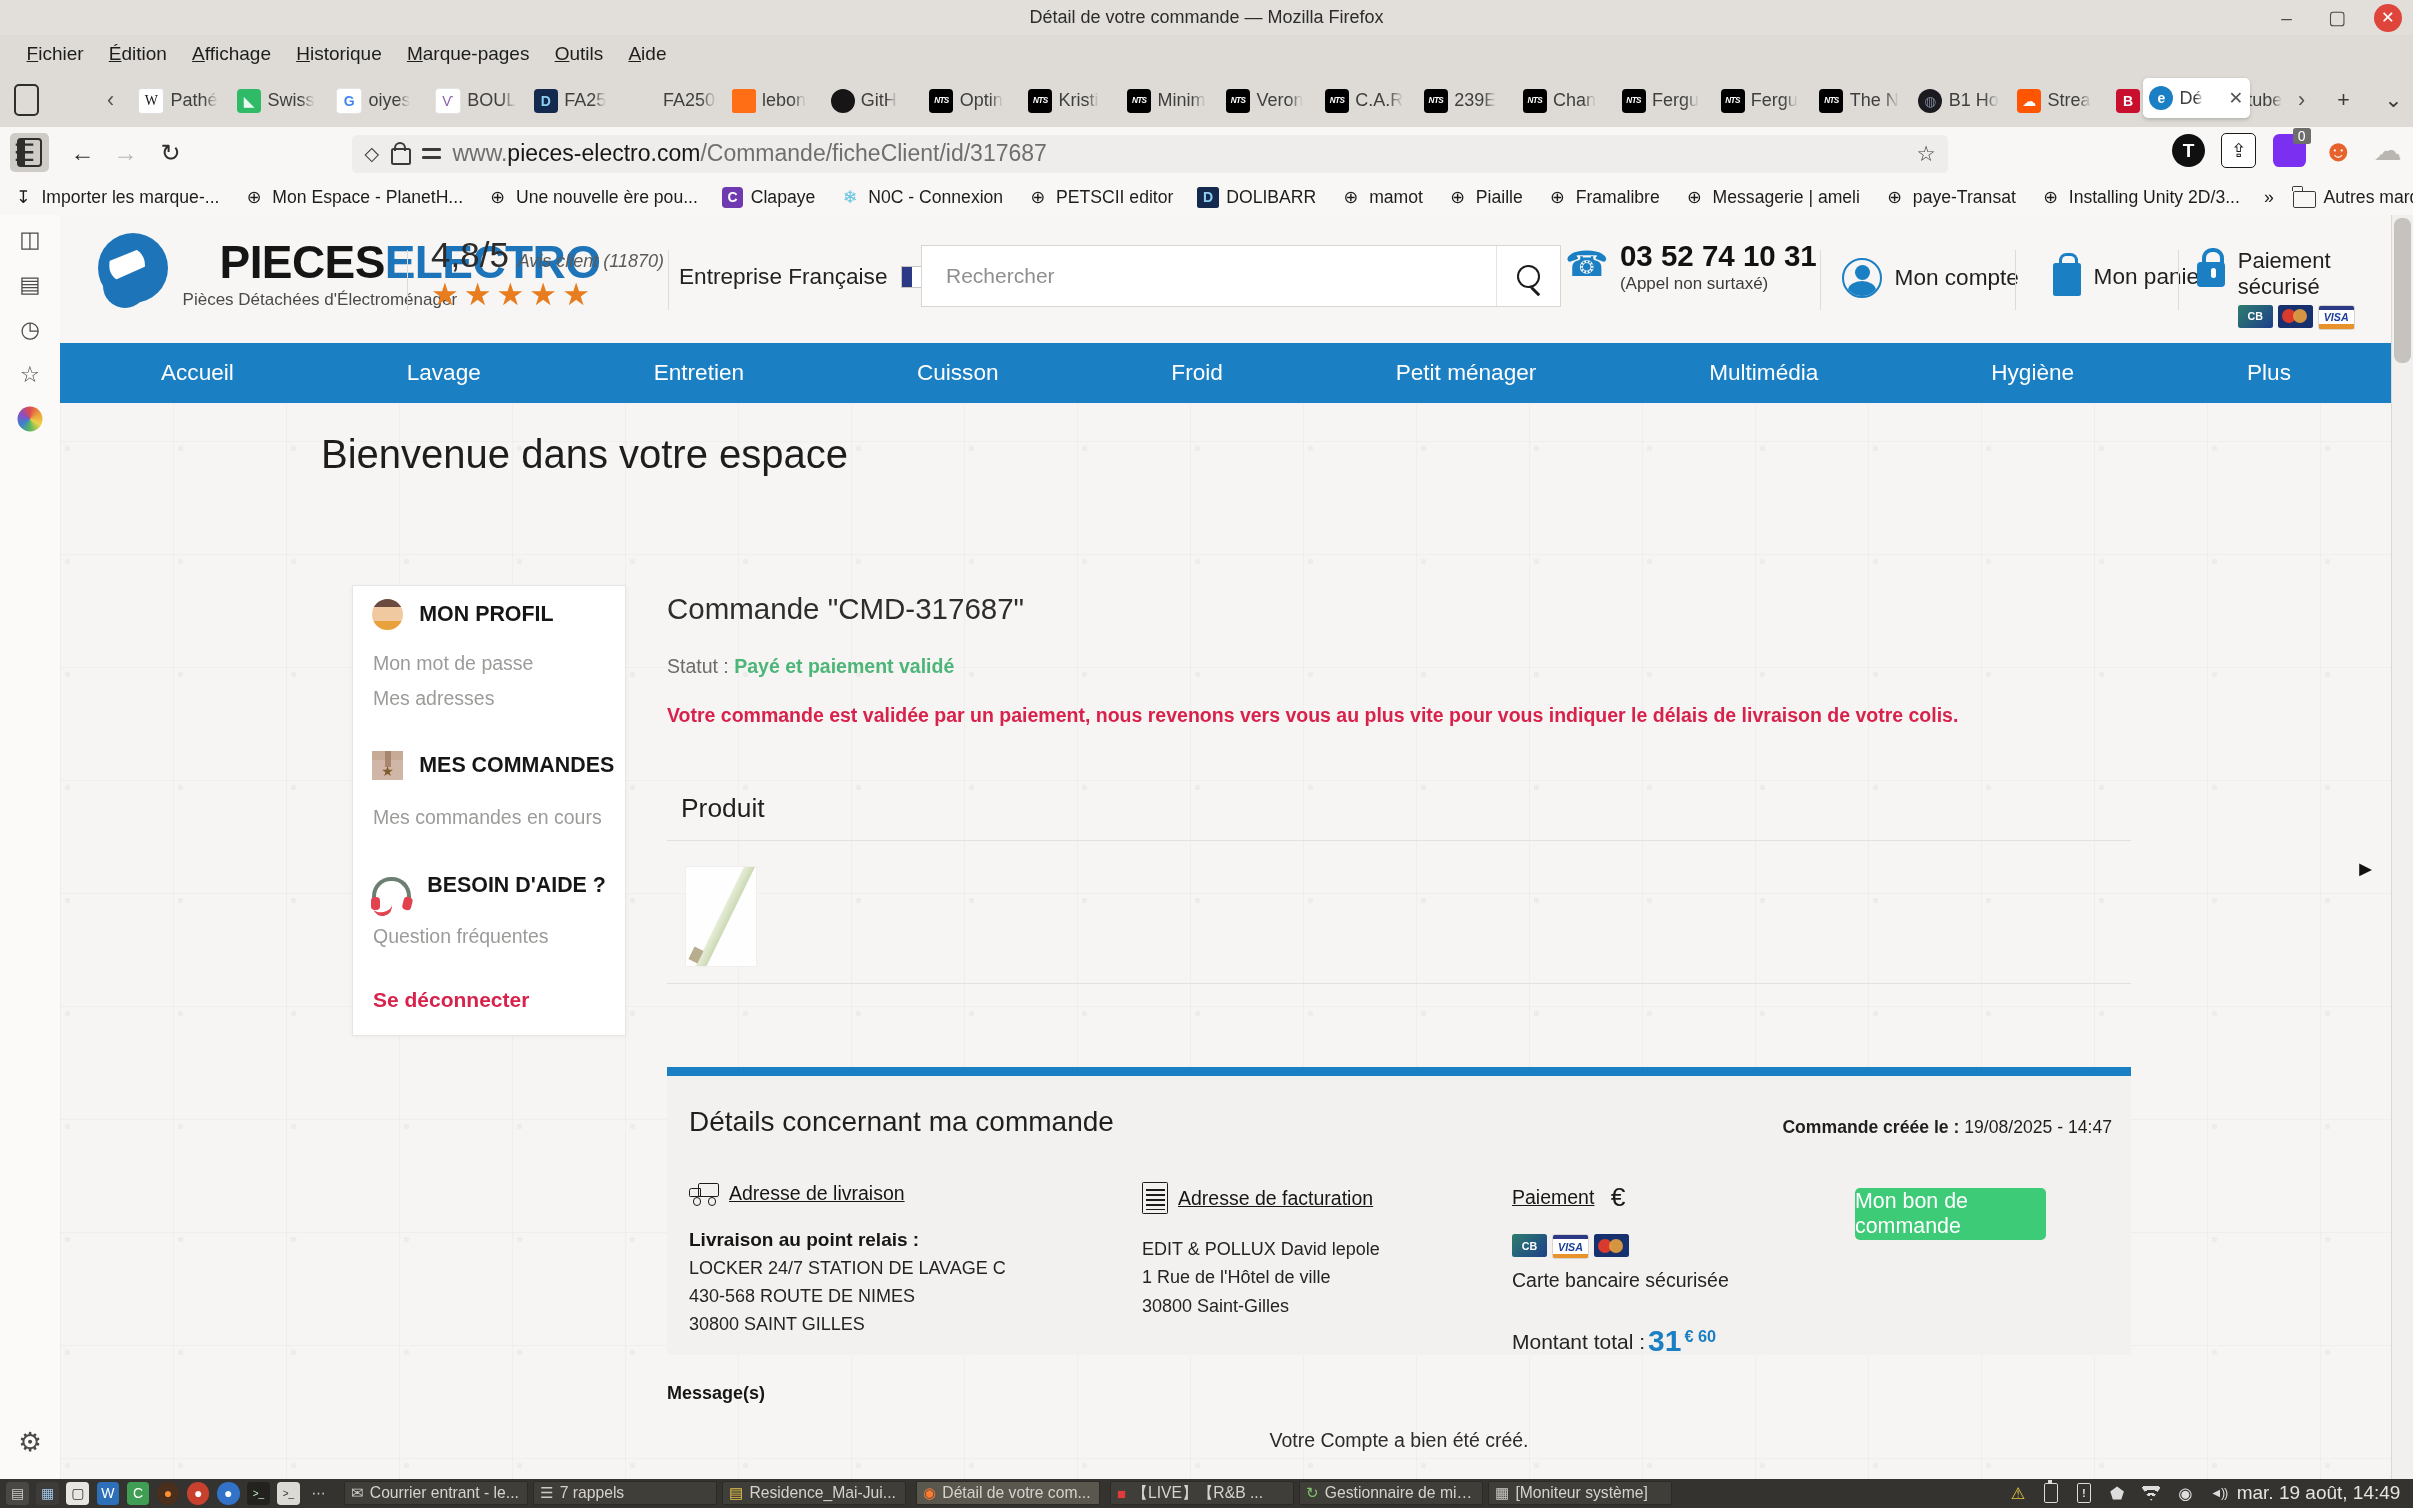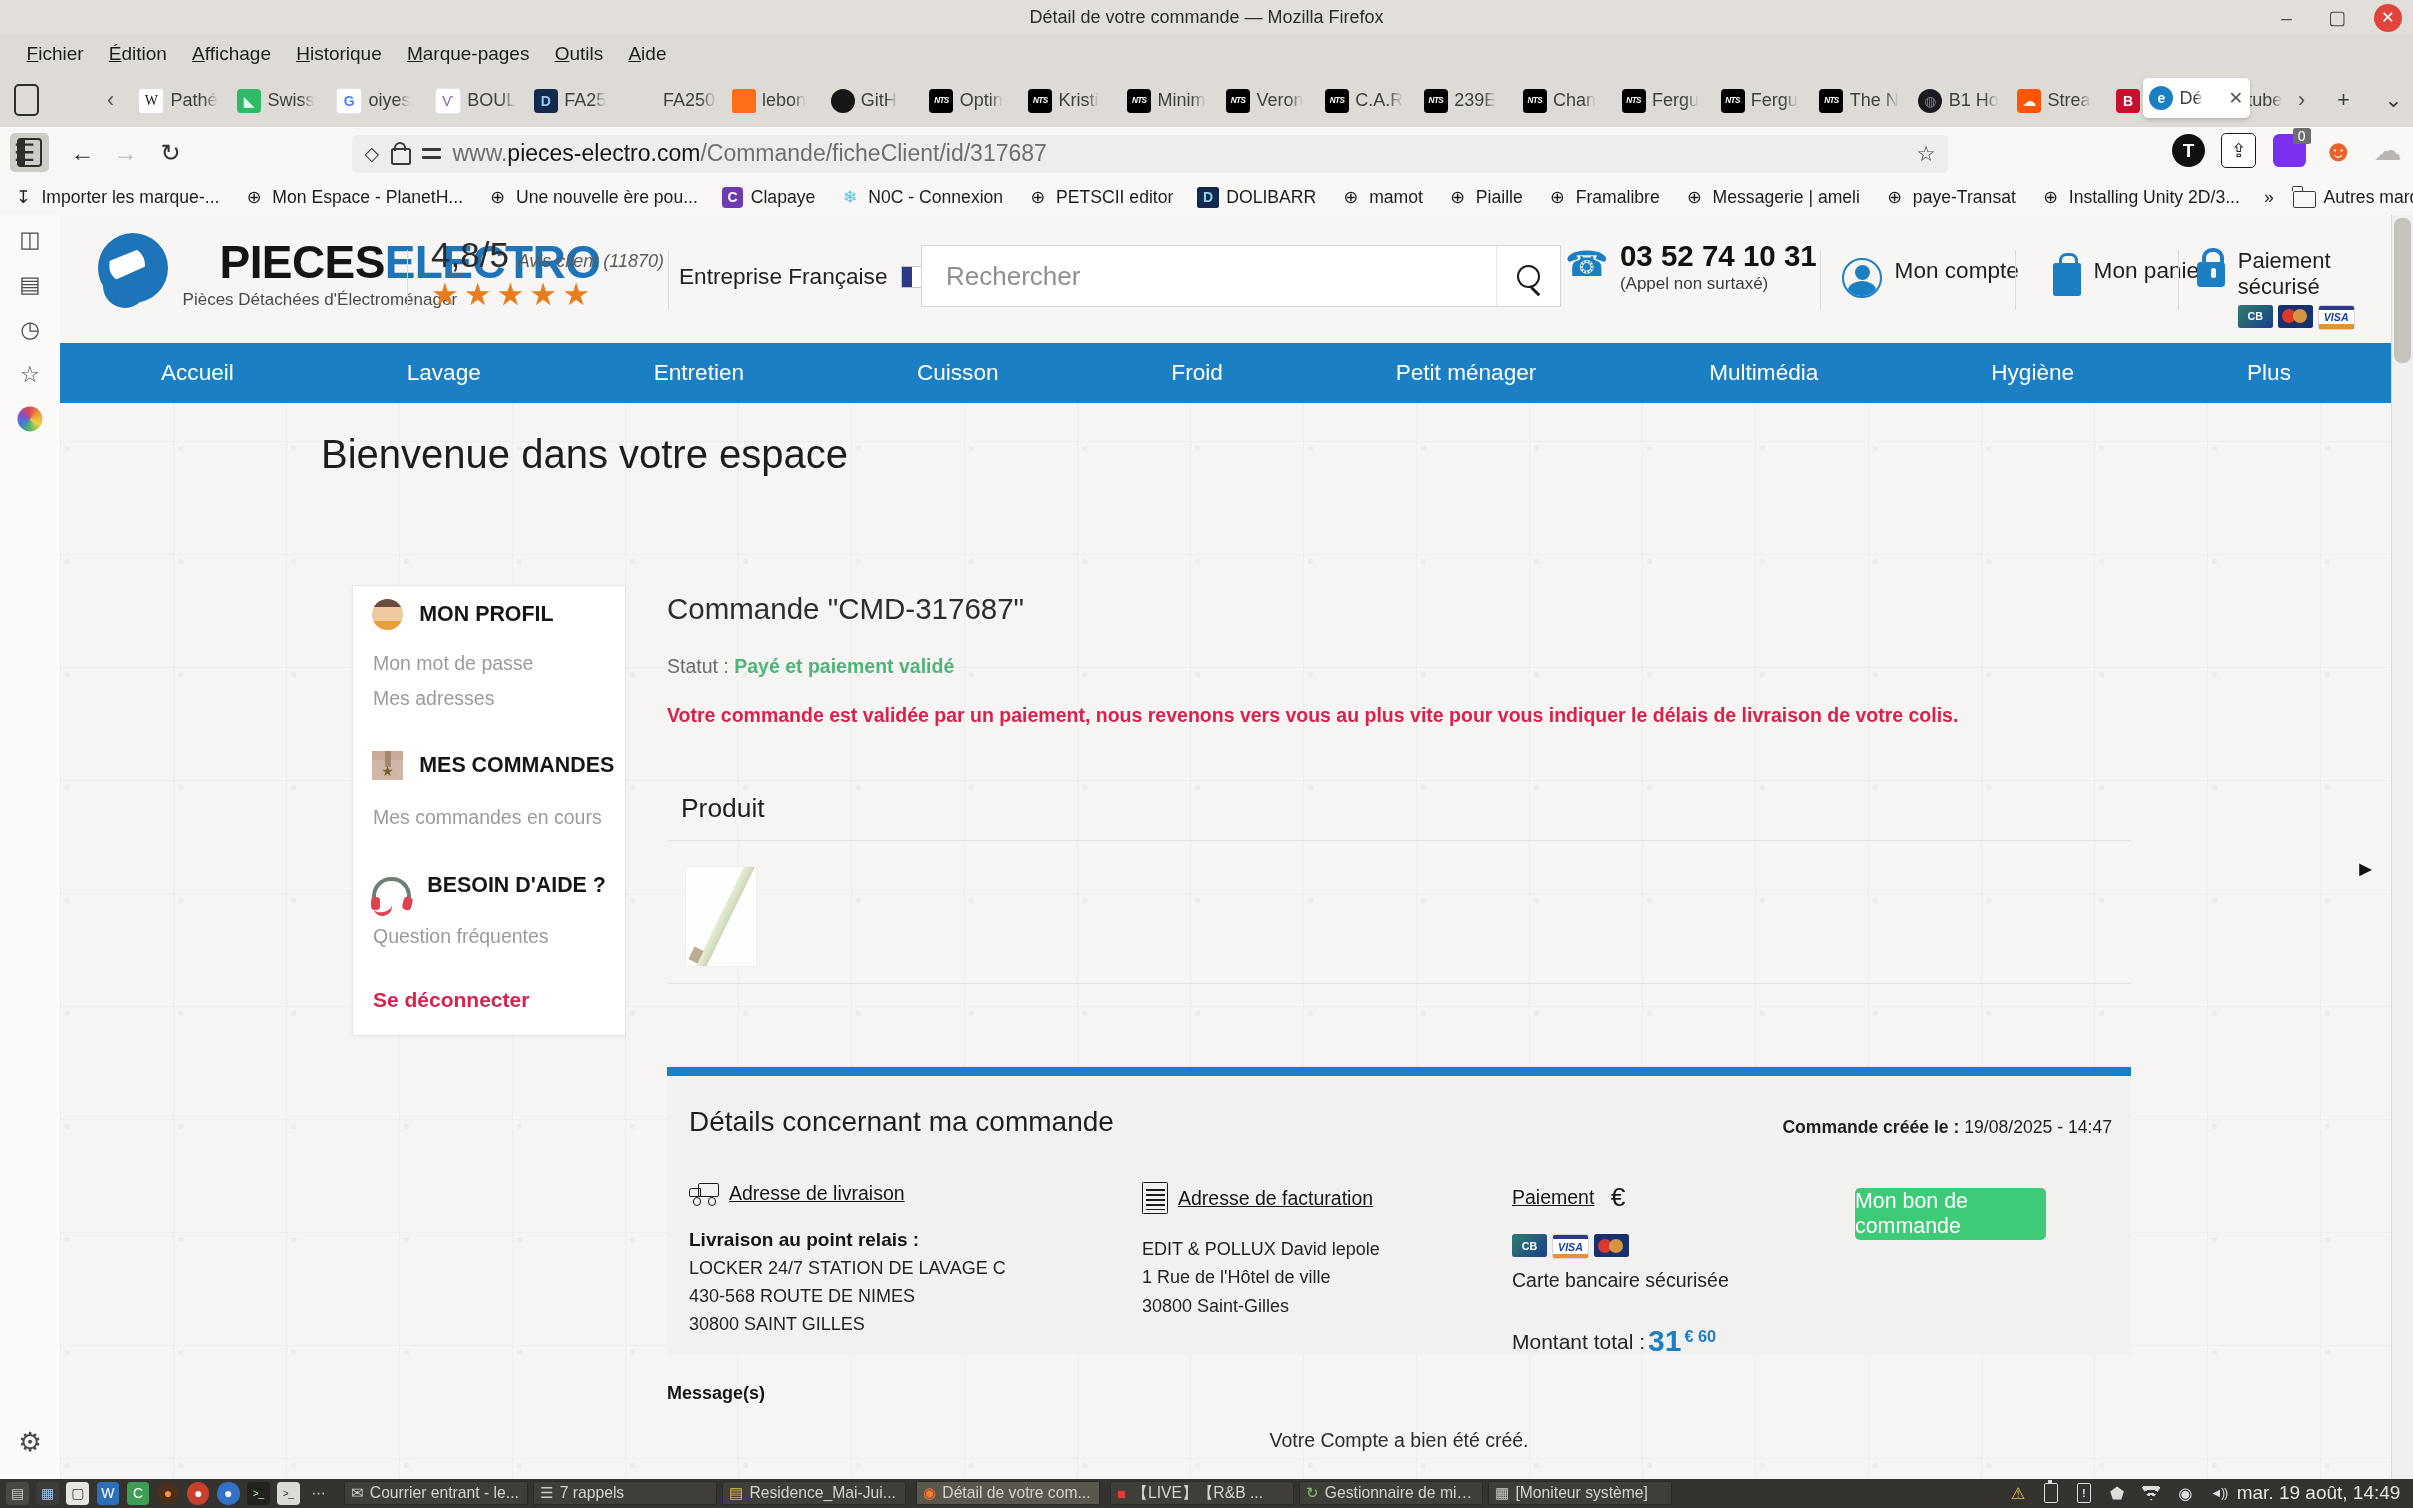--- a/index.html
+++ b/index.html
@@ -104,31 +104,31 @@
   #rating .line1{display:flex;align-items:baseline;gap:8.8px;}
   #rating .score{font-size:35px;color:#2b2b2b;}
   #rating .avis{font-size:18px;color:#5a5a58;font-style:italic;}
   #rating .stars{font-size:31px;color:#e87d1f;letter-spacing:5px;margin-top:1.3px;}
   #entreprise{position:absolute;left:619px;top:49px;display:flex;align-items:center;gap:14px;}
   #entreprise .lbl{font-size:22.6px;color:#222;}
   .flag{width:30px;height:20px;display:flex;border:0.6px solid #c9c6c2;}
   .flag span{flex:1;} .flag .b{background:#2c3a86;} .flag .w{background:#fff;} .flag .r{background:#dd3d4c;}
   #searchbox{position:absolute;left:861px;top:30px;width:638px;height:60px;background:#fff;
     border:1.3px solid #d8d5d1;display:flex;align-items:center;}
-  #searchbox input{flex:1;border:none;outline:none;font-size:26px;padding-left:24px;color:#333;
+  #searchbox input{flex:1;border:none;outline:none;font-size:21px;padding-left:24px;color:#333;
     font-family:"Liberation Sans",sans-serif;background:transparent;}
   #searchbox input::placeholder{color:#8f8f8f;}
   #search-btn{width:63px;height:100%;display:flex;align-items:center;justify-content:center;border-left:1.3px solid #e6e4e1;}
   .mag{width:19px;height:19px;border:2.5px solid #1b1b1b;border-radius:50%;position:relative;}
   .mag::after{content:"";position:absolute;left:15px;top:19px;width:2.5px;height:11.3px;background:#1b1b1b;transform:rotate(-45deg);}
   #phone{position:absolute;left:1505px;top:25px;display:flex;gap:11.3px;}
   #phone .ph-ico{font-size:35px;color:#1b7fc4;margin-top:3.8px;}
   #phone .num{font-size:29.5px;font-weight:bold;color:#121212;line-height:1.1;}
   #phone .note{font-size:17px;color:#3c3c3a;margin-top:1.3px;}
-  .hdr-item{position:absolute;top:43px;display:flex;align-items:flex-start;gap:12.6px;}
+  .hdr-item{position:absolute;top:43px;display:flex;align-items:center;gap:12.6px;}
   .hdr-item .lbl{font-size:22.6px;color:#1f1f1f;}
   .person-ico{width:36px;height:36px;border:2.5px solid #1b7fc4;border-radius:50%;position:relative;overflow:hidden;}
   .person-ico::before{content:"";position:absolute;left:10.7px;top:5px;width:15px;height:15px;border-radius:50%;background:#1b7fc4;}
   .person-ico::after{content:"";position:absolute;left:4.4px;top:21.4px;width:28px;height:19px;border-radius:50% 50% 0 0;background:#1b7fc4;}
   .bag-ico{width:28px;height:33px;background:#1b7fc4;border-radius:2.5px;position:relative;margin-top:5px;}
   .bag-ico::before{content:"";position:absolute;left:6.3px;top:-10px;width:12.6px;height:11.3px;
     border:3.1px solid #1b7fc4;border-bottom:none;border-radius:7.5px 7.5px 0 0;}
   .locklg{width:33px;height:25px;background:#1b7fc4;border-radius:3.8px;position:relative;margin-top:14px;}
   .locklg::before{content:"";position:absolute;left:5px;top:-14px;width:14px;height:14px;
     border:4.4px solid #1b7fc4;border-bottom:none;border-radius:10px 10px 0 0;}

